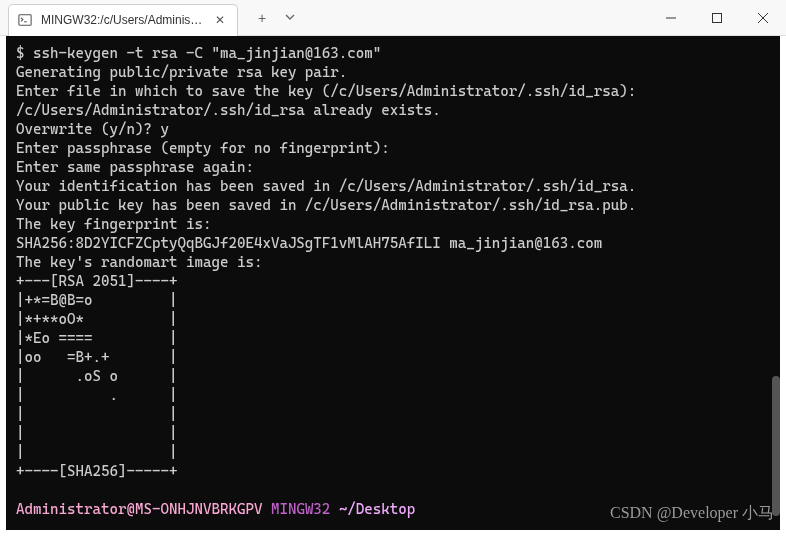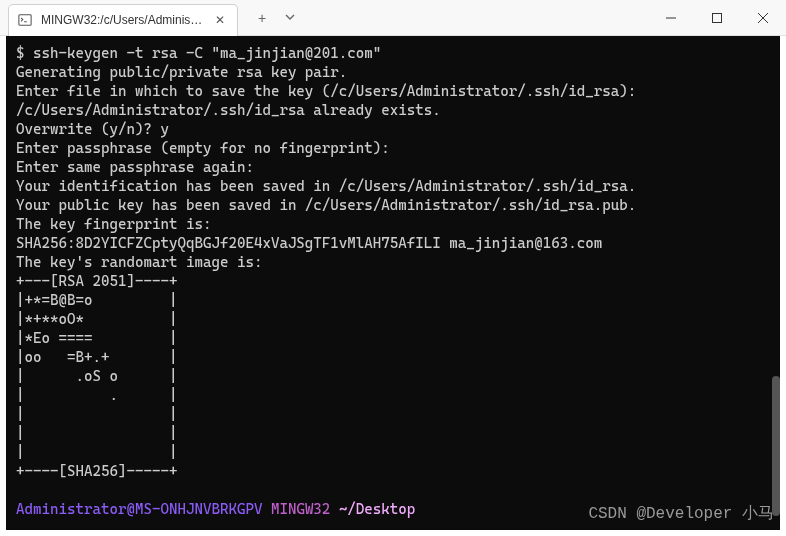--- a/index.html
+++ b/index.html
@@ -105,30 +105,30 @@
     }
     .scrollbar {
       position: absolute;
       right: 0;
       top: 340px;
       width: 8px;
       height: 140px;
       background: #555;
       border-radius: 4px;
     }
-    .green { color: #8b5cf6; }
+    .green { color: #f9a8d4; }
     .purple { color: #c061cb; }
     .yellow { color: #f0abfc; }
     .watermark {
       position: absolute;
       right: 12px;
       bottom: 12px;
       color: #9a9a9a;
       font-size: 16px;
-      font-family: Liberation Mono, monospace;
+      font-family: Liberation Serif, serif;
       pointer-events: none;
     }
   </style>
 </head>
 <body>
 
 <div class="window">
   <div class="titlebar">
     <div class="tab">
       <span class="tab-icon">
@@ -162,21 +162,21 @@
       </div>
       <div class="win-btn">
         <svg width="10" height="10">
             <line x1="0" y1="0" x2="10" y2="10" stroke="#333" stroke-width="1"></line>
             <line x1="10" y1="0" x2="0" y2="10" stroke="#333" stroke-width="1"></line>
           </svg>
       </div>
     </div>
   </div>
 
-  <div class="terminal"><span>$ ssh-keygen -t rsa -C "ma_jinjian@201.com"</span>
+  <div class="terminal"><span>$ ssh-keygen -t rsa -C "ma_jinjian@163.com"</span>
 <span>Generating public/private rsa key pair.</span>
 <span>Enter file in which to save the key (/c/Users/Administrator/.ssh/id_rsa):</span>
 <span>/c/Users/Administrator/.ssh/id_rsa already exists.</span>
 <span>Overwrite (y/n)? y</span>
 <span>Enter passphrase (empty for no fingerprint):</span>
 <span>Enter same passphrase again:</span>
 <span>Your identification has been saved in /c/Users/Administrator/.ssh/id_rsa.</span>
 <span>Your public key has been saved in /c/Users/Administrator/.ssh/id_rsa.pub.</span>
 <span>The key fingerprint is:</span>
 <span>SHA256:8D2YICFZCptyQqBGJf20E4xVaJSgTF1vMlAH75AfILI ma_jinjian@163.com</span>

